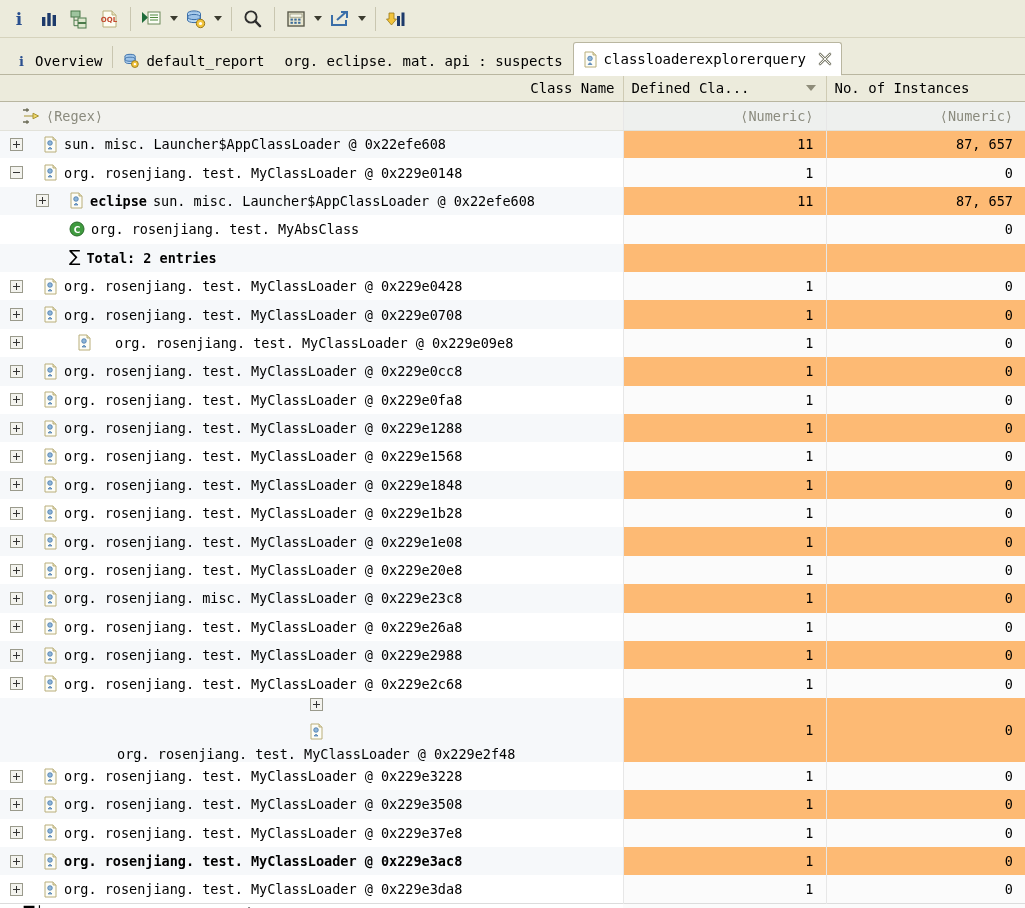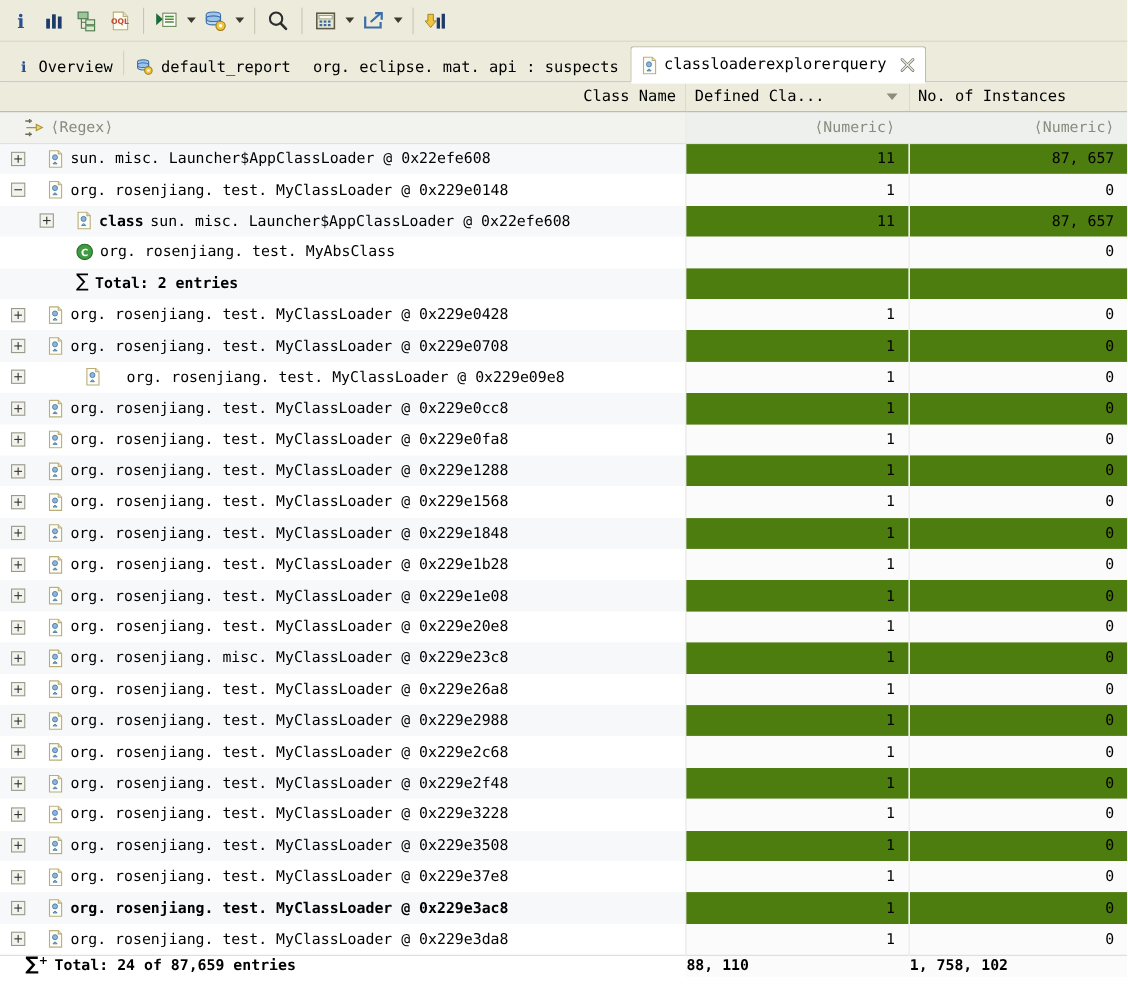--- a/index.html
+++ b/index.html
@@ -169,21 +169,21 @@
   }
   tbody td.num {
     text-align: right;
     padding-right: 12px;
   }
   tbody td.last { border-right: none; }
 
   tr.r-odd  td { background: #ffffff; }
   tr.r-even td { background: #f6f8fa; }
   tr.r-odd  td.num  { background: #fbfbfb; }
-  tr.r-even td.num  { background: #4d7c0f; }
+  tr.r-even td.num  { background: #fdba74; }
   tr.filter td {
     background: #f2f2ee;
     color: #8a8a7d;
     height: 29px;
     border-bottom: 1px solid #e2e2da;
   }
   tr.filter td.num { background: #eef0ee; text-align: right; padding-right: 12px; }
 
   tr.total td {
     background: #ffffff;
@@ -473,21 +473,21 @@
               <span class="twisty plus"></span>
               <span style="width: 8px; flex: 0 0 auto;"></span>
               <span class="ico">
                 <svg width="15" height="17" viewBox="0 0 15 17">
                   <path d="M2 1 H10 L13 4 V16 H2 Z" fill="#fdfdf6" stroke="#b9ae7a"></path>
                   <path d="M10 1 V4 H13" fill="#e6e0bd" stroke="#b9ae7a"></path>
                   <circle cx="7" cy="7" r="2.3" fill="#8fb6d8" stroke="#3a6ea8" stroke-width=".7"></circle>
                   <path d="M5.2 13 Q7 9.8 8.9 13 Z" fill="#8fb6d8" stroke="#3a6ea8" stroke-width=".7"></path>
                 </svg>
               </span>
-              <span class="label bold">class</span>
+              <span class="label bold">eclipse</span>
               <span class="label">sun. misc. Launcher$AppClassLoader @ 0x22efe608</span>
             </div>
           </td>
           <td class="num">11</td>
           <td class="num last">87, 657</td>
         </tr>
         <tr class="r-odd">
           <td>
             <div class="cell" style="padding-left: 36px;">
               <span class="twisty-spacer"></span>
@@ -796,21 +796,21 @@
                 </svg>
               </span>
               <span class="label">org. rosenjiang. test. MyClassLoader @ 0x229e2c68</span>
             </div>
           </td>
           <td class="num">1</td>
           <td class="num last">0</td>
         </tr>
         <tr class="r-even">
           <td>
-            <div class="cell" style="padding-left: 10px;">
+            <div class="cell" style="padding-left: 10px; flex-direction: column;">
               <span class="twisty plus"></span>
               <span style="width: 8px; flex: 0 0 auto;"></span>
               <span class="ico">
                 <svg width="15" height="17" viewBox="0 0 15 17">
                   <path d="M2 1 H10 L13 4 V16 H2 Z" fill="#fdfdf6" stroke="#b9ae7a"></path>
                   <path d="M10 1 V4 H13" fill="#e6e0bd" stroke="#b9ae7a"></path>
                   <circle cx="7" cy="7" r="2.3" fill="#8fb6d8" stroke="#3a6ea8" stroke-width=".7"></circle>
                   <path d="M5.2 13 Q7 9.8 8.9 13 Z" fill="#8fb6d8" stroke="#3a6ea8" stroke-width=".7"></path>
                 </svg>
               </span>

